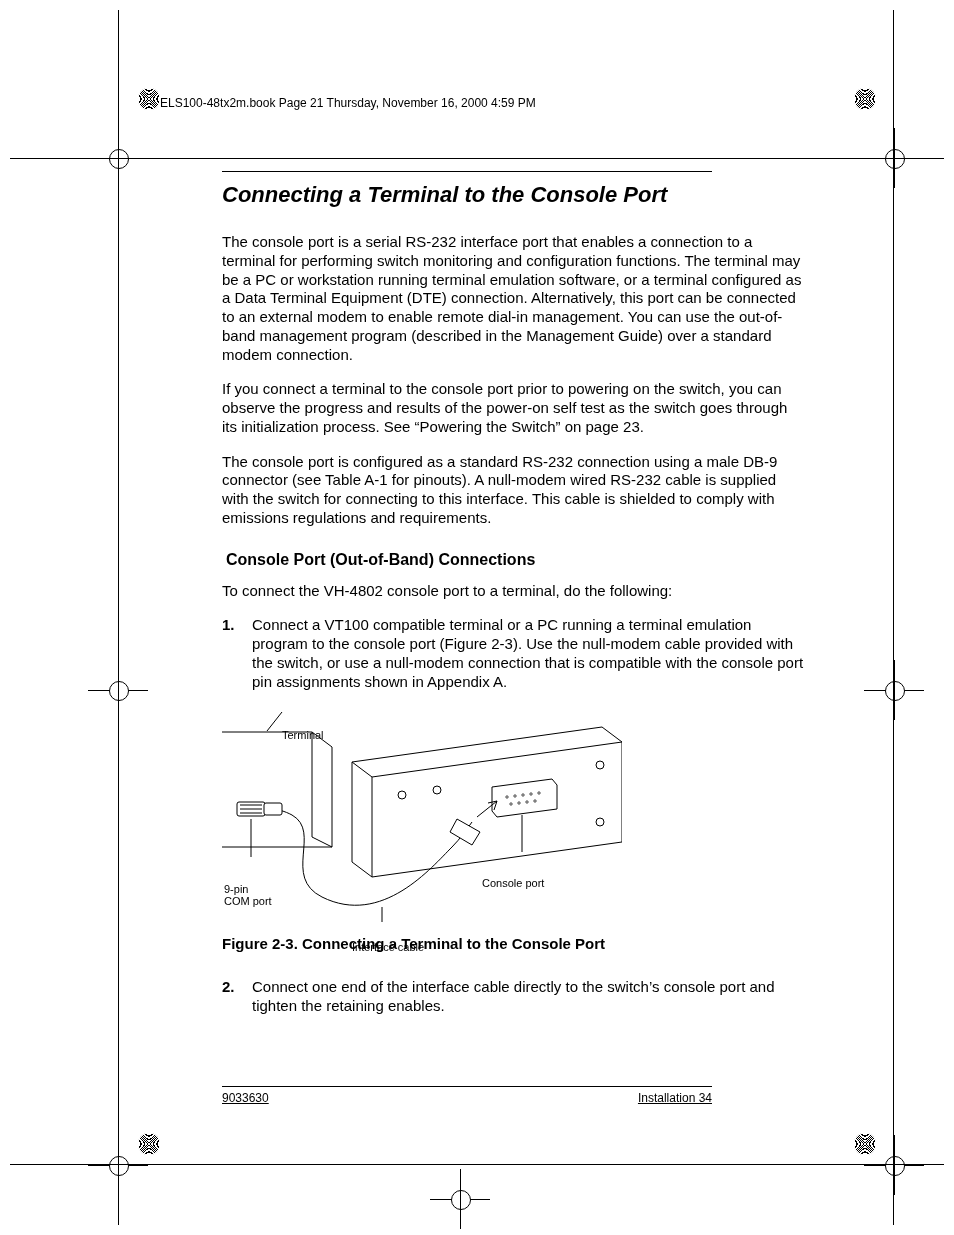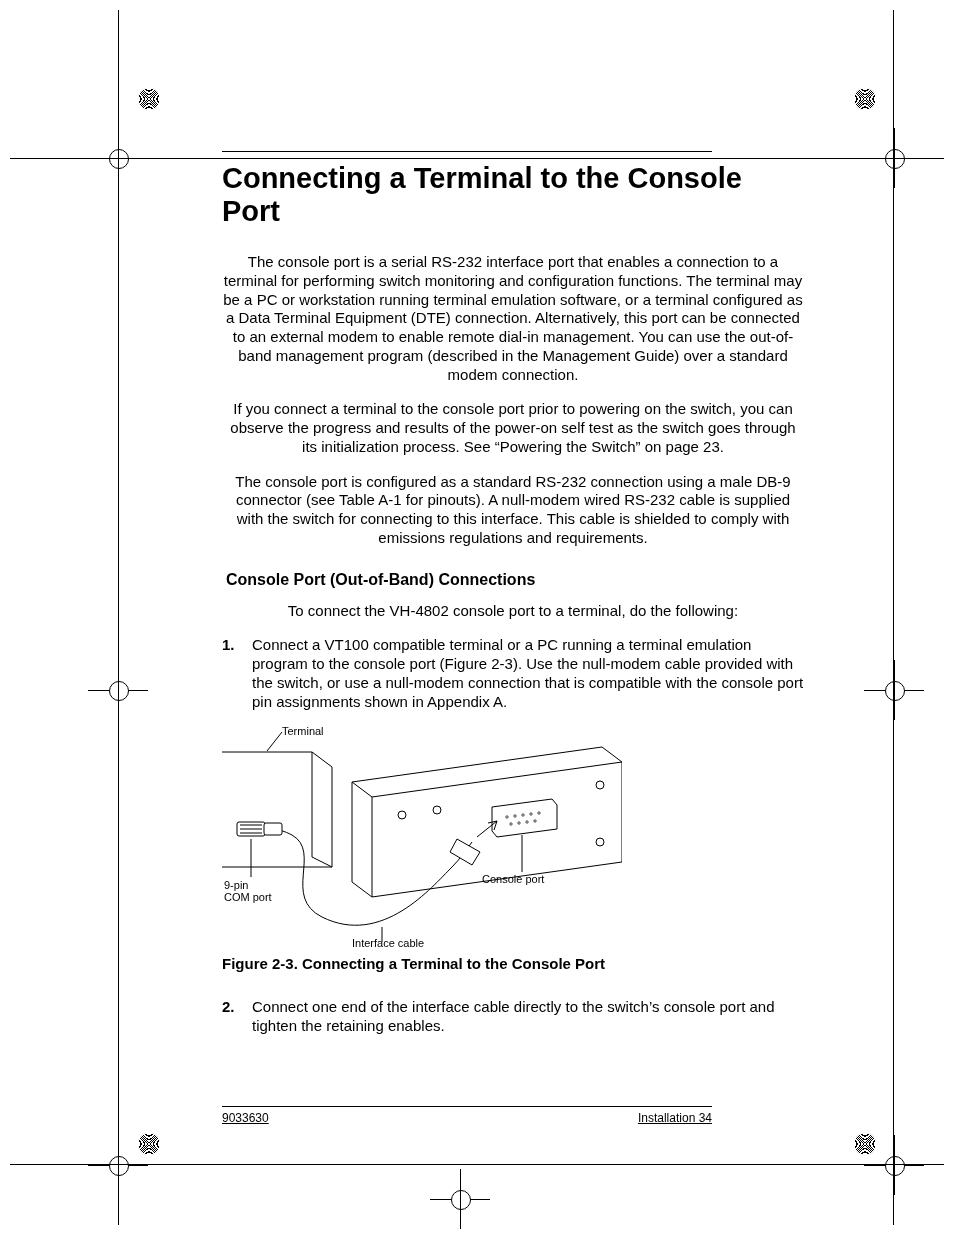--- a/index.html
+++ b/index.html
@@ -21,32 +21,32 @@
     font-size: 12px;
     margin-bottom: 6px;
   }
   hr.heading-rule {
     border: none;
     border-top: 1.5px solid #000;
     margin: 0 0 10px 0;
     width: 490px;
   }
   h1.section-title {
-    font-size: 29px;
+    font-size: 22px;
     font-weight: bold;
     margin: 0 0 25px 0;
+    font-style: italic;
   }
   .body-block {
     margin-left: 62px;
     font-size: 15px;
     line-height: 1.25;
   }
   .body-block p {
     margin: 0 0 16px 0;
-    text-align: center;
   }
   h2.subhead {
     font-size: 16px;
     font-weight: bold;
     margin: 22px 0 12px 4px;
   }
   ol.steps {
     list-style: none;
     padding: 0;
     margin: 0;
@@ -62,21 +62,21 @@
     font-weight: bold;
   }
   .figure-box {
     position: relative;
     width: 400px;
     height: 220px;
     margin: 0 0 8px 0;
     font-size: 11px;
     font-family: Arial, Helvetica, sans-serif;
   }
-  .figure-box .label { position: absolute; }
+  .figure-box .label { position: absolute; margin-top: 24px; }
   .figure-caption {
     text-align: left;
     font-weight: bold;
     font-size: 15px;
     margin: 6px 0 24px 0;
   }
   .footer-rule {
     border: none;
     border-top: 1.5px solid #000;
     margin: 70px 0 4px 0;
@@ -161,20 +161,21 @@
     </div>
   <div class="cropmark" style="bottom:6px;left:430px;">
       <div class="cm-circle"></div>
     </div>
 
   <div class="long-hairline-h" style="top:158px;left:10px;width:934px;"></div>
   <div class="long-hairline-h" style="bottom:70px;left:10px;width:934px;"></div>
   <div class="long-hairline-v" style="left:118px;top:10px;height:1215px;"></div>
   <div class="long-hairline-v" style="right:60px;top:10px;height:1215px;"></div>
 
+  <div class="header-line">ELS100-48tx2m.book  Page 21  Thursday, November 16, 2000  4:59 PM</div>
 
   <div style="height:55px"></div>
 
   <hr class="heading-rule" style="margin-left:62px;">
   <h1 class="section-title" style="margin-left:62px;">Connecting a Terminal to the Console Port</h1>
 
   <div class="body-block">
     <p>The console port is a serial RS-232 interface port that enables a connection to a terminal for performing switch monitoring and configuration functions. The terminal may be a PC or workstation running terminal emulation software, or a terminal configured as a Data Terminal Equipment (DTE) connection. Alternatively, this port can be connected to an external modem to enable remote dial-in management. You can use the out-of-band management program (described in the Management Guide) over a standard modem connection.</p>
     <p>If you connect a terminal to the console port prior to powering on the switch, you can observe the progress and results of the power-on self test as the switch goes through its initialization process. See “Powering the Switch” on page 23.</p>
     <p>The console port is configured as a standard RS-232 connection using a male DB-9 connector (see Table A-1 for pinouts). A null-modem wired RS-232 cable is supplied with the switch for connecting to this interface. This cable is shielded to comply with emissions regulations and requirements.</p>

